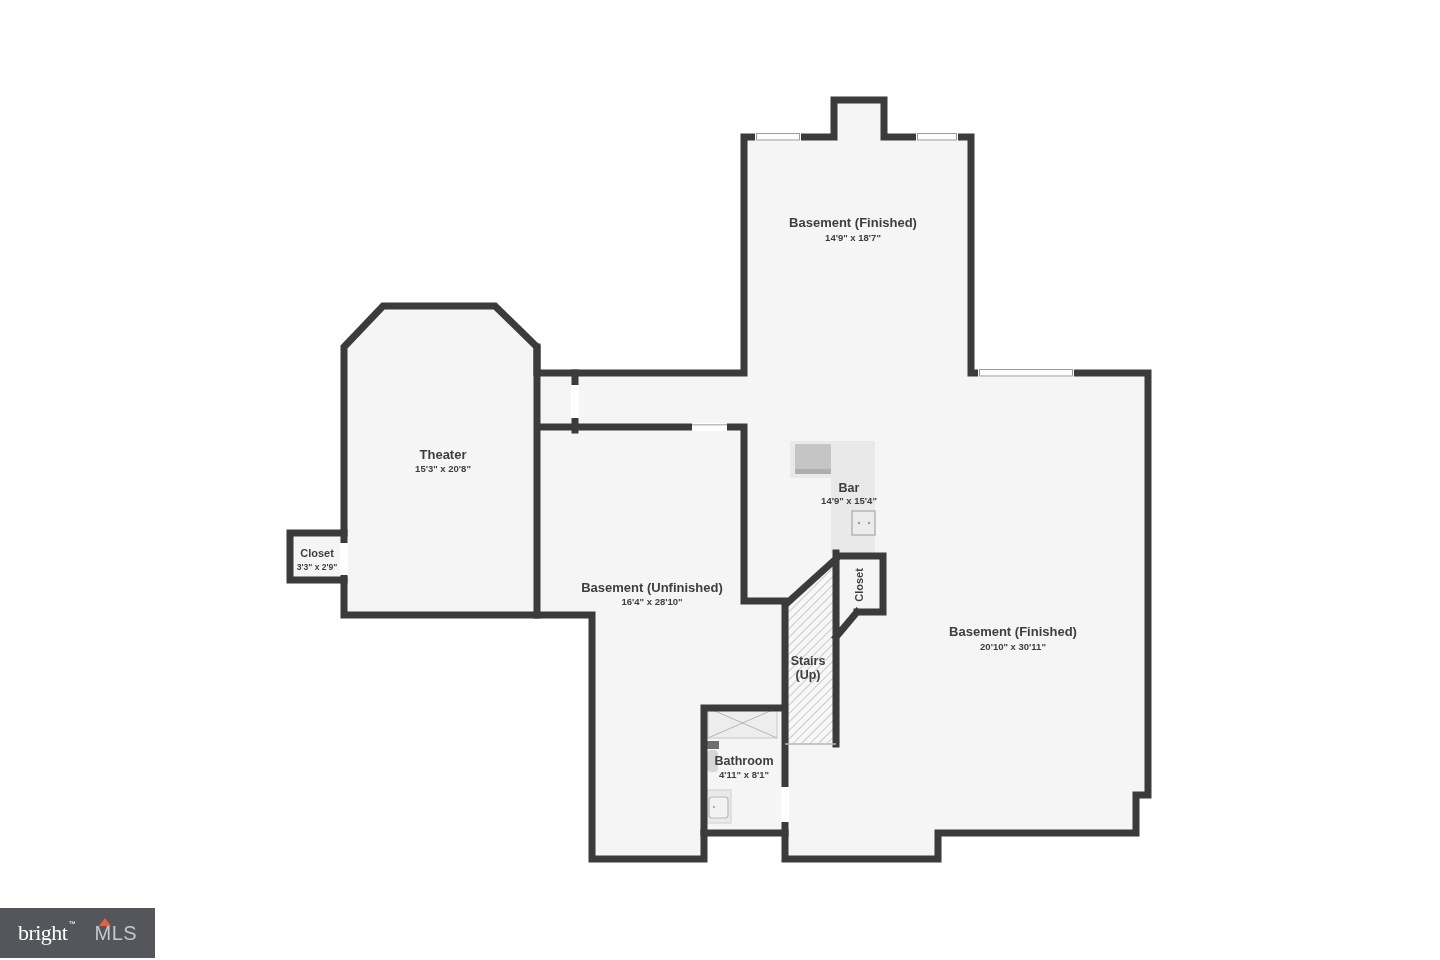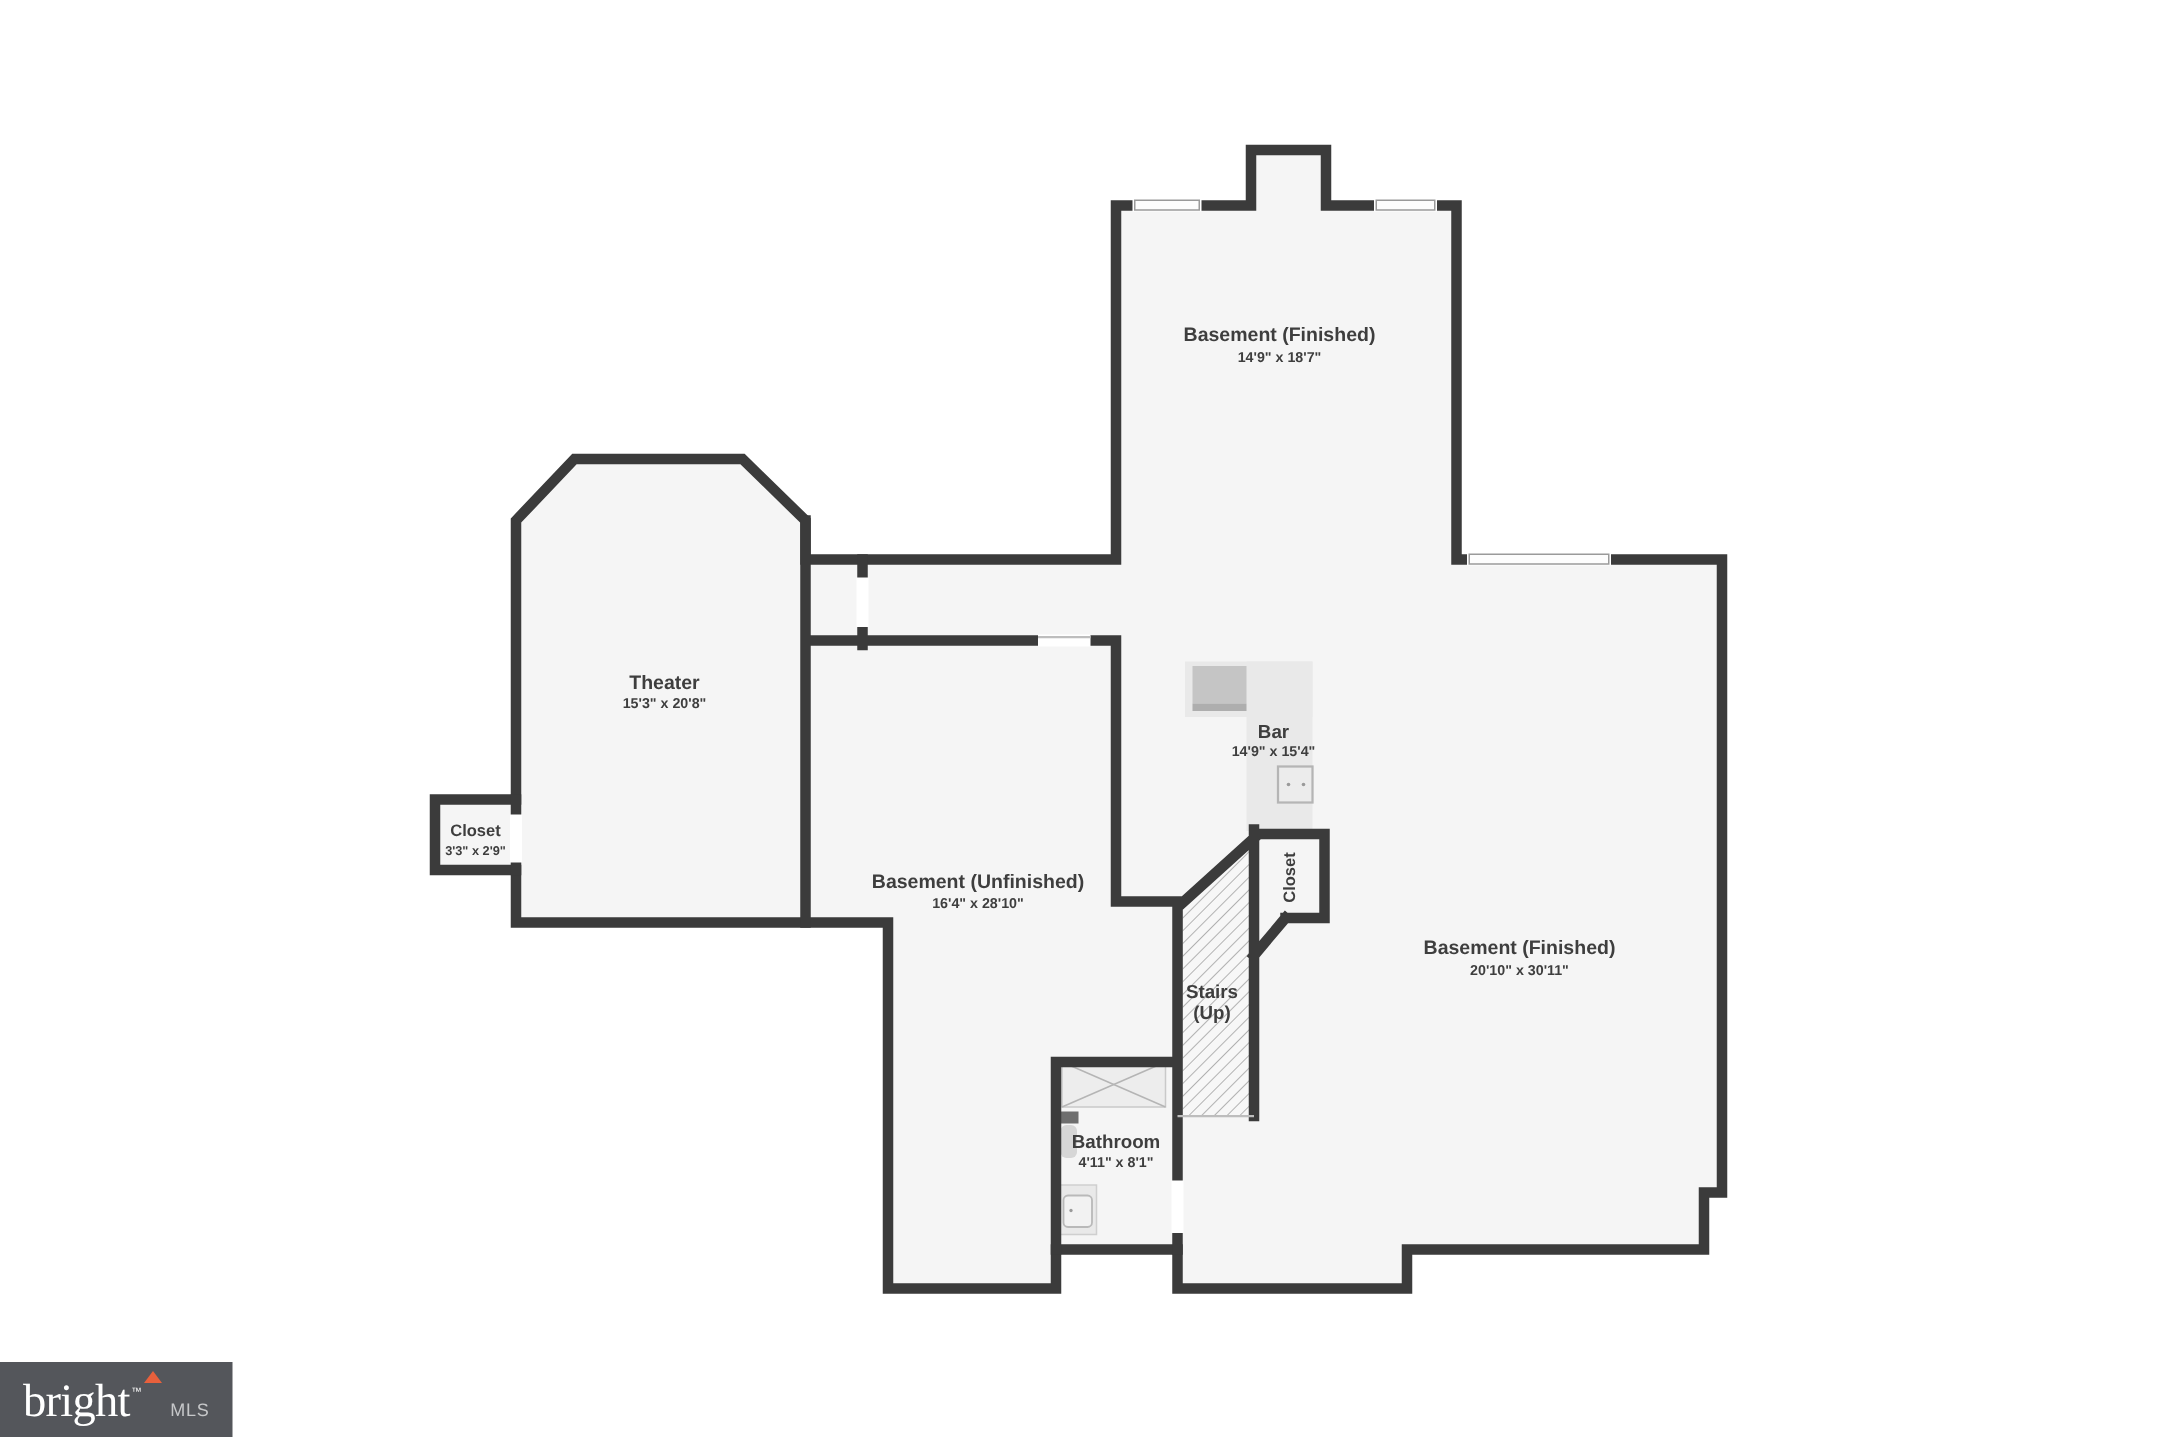--- a/index.html
+++ b/index.html
@@ -10,24 +10,24 @@
   .rn{font-family:"Liberation Sans",sans-serif;font-weight:700;font-size:13px;fill:#3e3e3e;}
   .rd{font-family:"Liberation Sans",sans-serif;font-weight:700;font-size:9.5px;fill:#3e3e3e;}
   .rn-md{font-size:12.5px;}
   .rn-sm{font-size:11px;}
   .rd-sm{font-size:8.5px;}
   text{text-anchor:middle;}
   
   .logo-box{position:absolute;left:0;top:908px;width:155px;height:50px;background:#54565b;
             display:flex;align-items:center;justify-content:center;}
   .logo-inner{position:relative;display:flex;align-items:baseline;}
-  .logo-bright{font-family:"Liberation Serif",serif;font-size:31px;color:#ffffff;line-height:1;
+  .logo-bright{font-family:"Liberation Serif",serif;font-size:22px;color:#ffffff;line-height:1;
                letter-spacing:-0.5px;}
   .logo-tm{font-size:7px;color:#ffffff;position:relative;top:-14px;margin-left:1px;}
-  .logo-mls{font-family:"Liberation Sans",sans-serif;font-size:12px;color:#c6c7c9;margin-left:19px;
+  .logo-mls{font-family:"Liberation Sans",sans-serif;font-size:20px;color:#c6c7c9;margin-left:19px;
             letter-spacing:0.5px;}
   .logo-arrow{position:absolute;left:81px;top:-4px;width:0;height:0;
               border-left:6px solid transparent;border-right:6px solid transparent;
               border-bottom:8px solid #e8603c;}
   .disclaimer{position:absolute;left:0;top:934px;width:100%;text-align:center;
               font-size:11px;font-weight:700;color:#3e3e3e;letter-spacing:0.1px;}
 </style>
 </head>
 <body>
 

